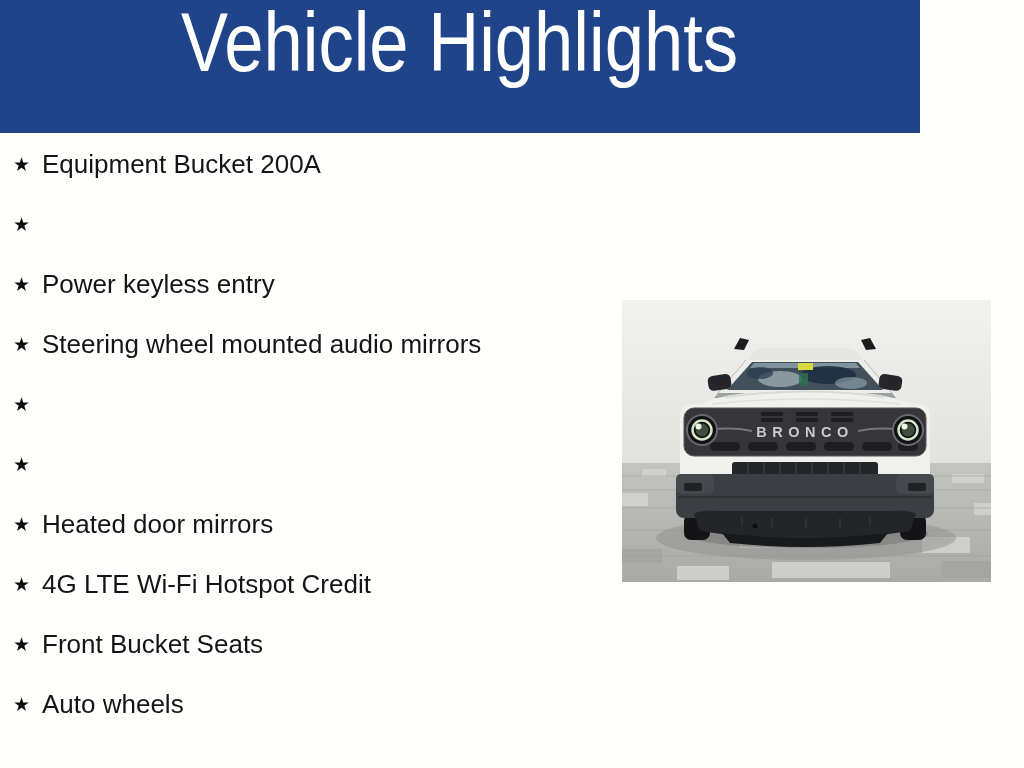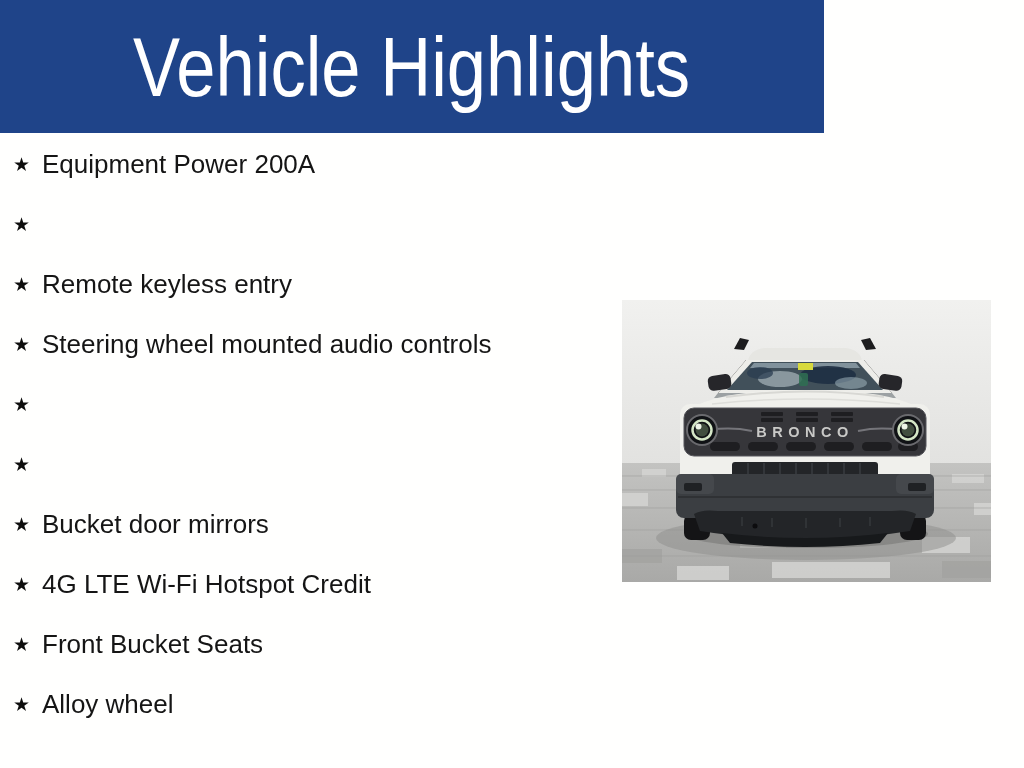--- a/index.html
+++ b/index.html
@@ -2,22 +2,22 @@
 <html><head>
 <meta charset="utf-8">
 <style>
   html,body{margin:0;padding:0}
   body{
     width:1024px;height:768px;overflow:hidden;position:relative;
     background:#fffffe;
     font-family:"Liberation Sans", sans-serif;
   }
   .banner{
-    position:absolute;left:0;top:0;width:824px;height:133px;
-    display:flex;align-items:center;justify-content:center;
+    position:absolute;left:0;top:0;width:920px;height:133px;
+    display:flex;justify-content:center;
   }
   .banner h1{
     margin:0;font-weight:400;font-size:84px;line-height:1;
     white-space:nowrap;transform:scaleX(.84);transform-origin:center;
   }
   ul.highlights{
     position:absolute;left:13px;top:147px;margin:0;padding:0;
     list-style:none;width:590px;
   }
   ul.highlights li{
@@ -40,54 +40,54 @@
 
 <div class="page">
 
   <header class="banner" style="background:#1f4489">
     <h1 style="color:#ffffff">Vehicle Highlights</h1>
   </header>
 
   <ul class="highlights">
     <li>
       <span class="star">★</span>
-      <span class="txt">Equipment Power 200A</span>
-    </li>
-    <li>
-      <span class="star">★</span>
-    </li>
-    <li>
-      <span class="star">★</span>
-      <span class="txt">Remote keyless entry</span>
-    </li>
-    <li>
-      <span class="star">★</span>
-      <span class="txt">Steering wheel mounted audio controls</span>
-    </li>
-    <li>
-      <span class="star">★</span>
-    </li>
-    <li>
-      <span class="star">★</span>
-    </li>
-    <li>
-      <span class="star">★</span>
-      <span class="txt">Bucket door mirrors</span>
+      <span class="txt">Equipment Bucket 200A</span>
+    </li>
+    <li>
+      <span class="star">★</span>
+    </li>
+    <li>
+      <span class="star">★</span>
+      <span class="txt">Power keyless entry</span>
+    </li>
+    <li>
+      <span class="star">★</span>
+      <span class="txt">Steering wheel mounted audio mirrors</span>
+    </li>
+    <li>
+      <span class="star">★</span>
+    </li>
+    <li>
+      <span class="star">★</span>
+    </li>
+    <li>
+      <span class="star">★</span>
+      <span class="txt">Heated door mirrors</span>
     </li>
     <li>
       <span class="star">★</span>
       <span class="txt">4G LTE Wi-Fi Hotspot Credit</span>
     </li>
     <li>
       <span class="star">★</span>
       <span class="txt">Front Bucket Seats</span>
     </li>
     <li>
       <span class="star">★</span>
-      <span class="txt">Alloy wheel</span>
+      <span class="txt">Auto wheels</span>
     </li>
   </ul>
 
   <figure class="photo">
     <svg width="369" height="282" viewBox="0 0 369 282" xmlns="http://www.w3.org/2000/svg">
       <defs>
         <linearGradient id="wallg" x1="0" y1="0" x2="0" y2="1">
           <stop offset="0" stop-color="#f1f1ef"></stop>
           <stop offset="1" stop-color="#e2e2e0"></stop>
         </linearGradient>

